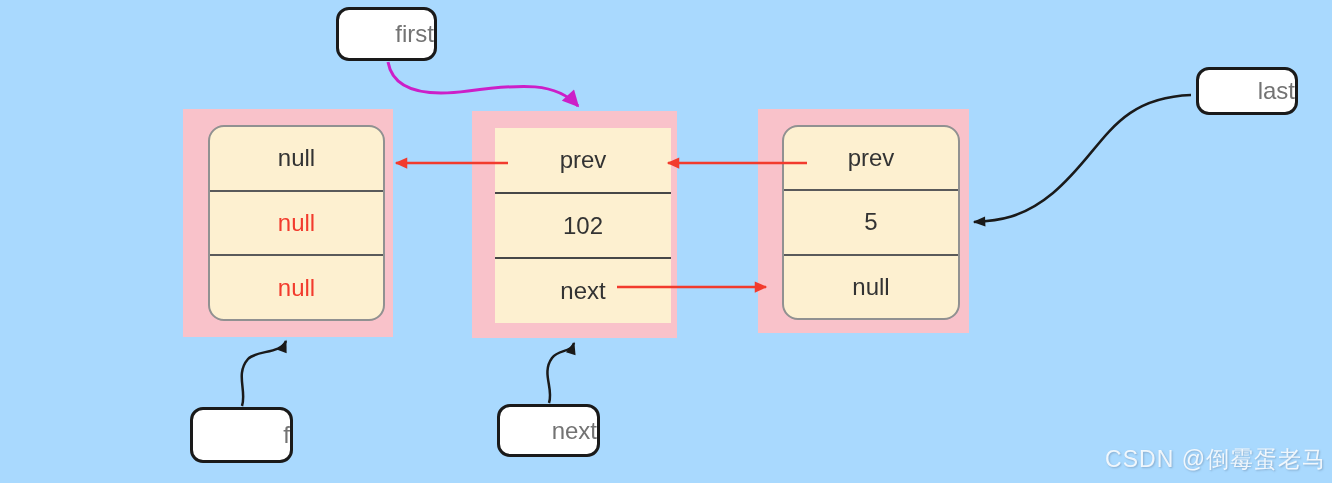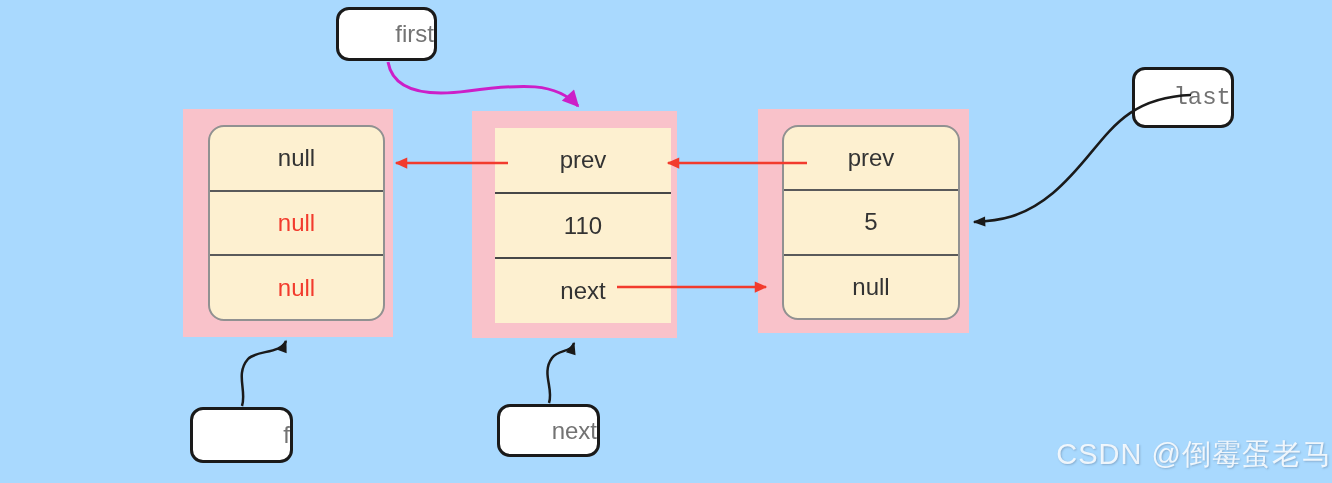--- a/index.html
+++ b/index.html
@@ -38,59 +38,59 @@
   
   svg.arrows{position:absolute;left:0;top:0;pointer-events:none;}
   .stroke-red{stroke:var(--arrow-red,#f23b2d);}
   .stroke-black{stroke:var(--arrow-black,#1a1a1a);}
   .stroke-magenta{stroke:var(--arrow-magenta,#cc1fc8);}
   .mk-red{fill:var(--arrow-red,#f23b2d);}
   .mk-black{fill:var(--arrow-black,#1a1a1a);}
   .mk-magenta{fill:var(--arrow-magenta,#cc1fc8);}
   
   .watermark{
-    position:absolute;right:0;bottom:8px;
-    font-size:29px;letter-spacing:1px;
+    position:absolute;right:6px;bottom:8px;
+    font-size:23px;letter-spacing:1px;
     color:rgba(255,255,255,0.85);
     text-shadow:1px 1px 2px rgba(125,160,195,0.8);
   }
 </style>
 </head>
 <body>
 
 <div class="stage">
 
   <div class="node rounded" style="left:183px;top:109px;width:210px;height:228px;">
     <div class="inner" style="left:17px;top:16px;width:173px;height:192px;">
       <div class="cell">null</div>
       <div class="cell red">null</div>
       <div class="cell red">null</div>
     </div>
   </div>
 
   <div class="node square" style="left:472px;top:111px;width:205px;height:227px;">
     <div class="inner" style="left:15px;top:17px;width:176px;height:195px;">
       <div class="cell">prev</div>
-      <div class="cell">110</div>
+      <div class="cell">102</div>
       <div class="cell">next</div>
     </div>
   </div>
 
   <div class="node rounded" style="left:758px;top:109px;width:211px;height:224px;">
     <div class="inner" style="left:16px;top:16px;width:174px;height:191px;">
       <div class="cell">prev</div>
       <div class="cell">5</div>
       <div class="cell">null</div>
     </div>
   </div>
 
   <div class="tag" style="left:336px;top:7px;width:101px;height:54px;">
     <span>first</span>
   </div>
-  <div class="tag" style="left:1132px;top:67px;width:102px;height:61px;font-family:Liberation Mono, monospace;">
+  <div class="tag" style="left:1196px;top:67px;width:102px;height:48px;">
     <span>last</span>
   </div>
   <div class="tag" style="left:190px;top:407px;width:103px;height:56px;">
     <span>f</span>
   </div>
   <div class="tag" style="left:497px;top:404px;width:103px;height:53px;">
     <span>next</span>
   </div>
 
   <svg class="arrows" width="1332" height="483" viewBox="0 0 1332 483">

